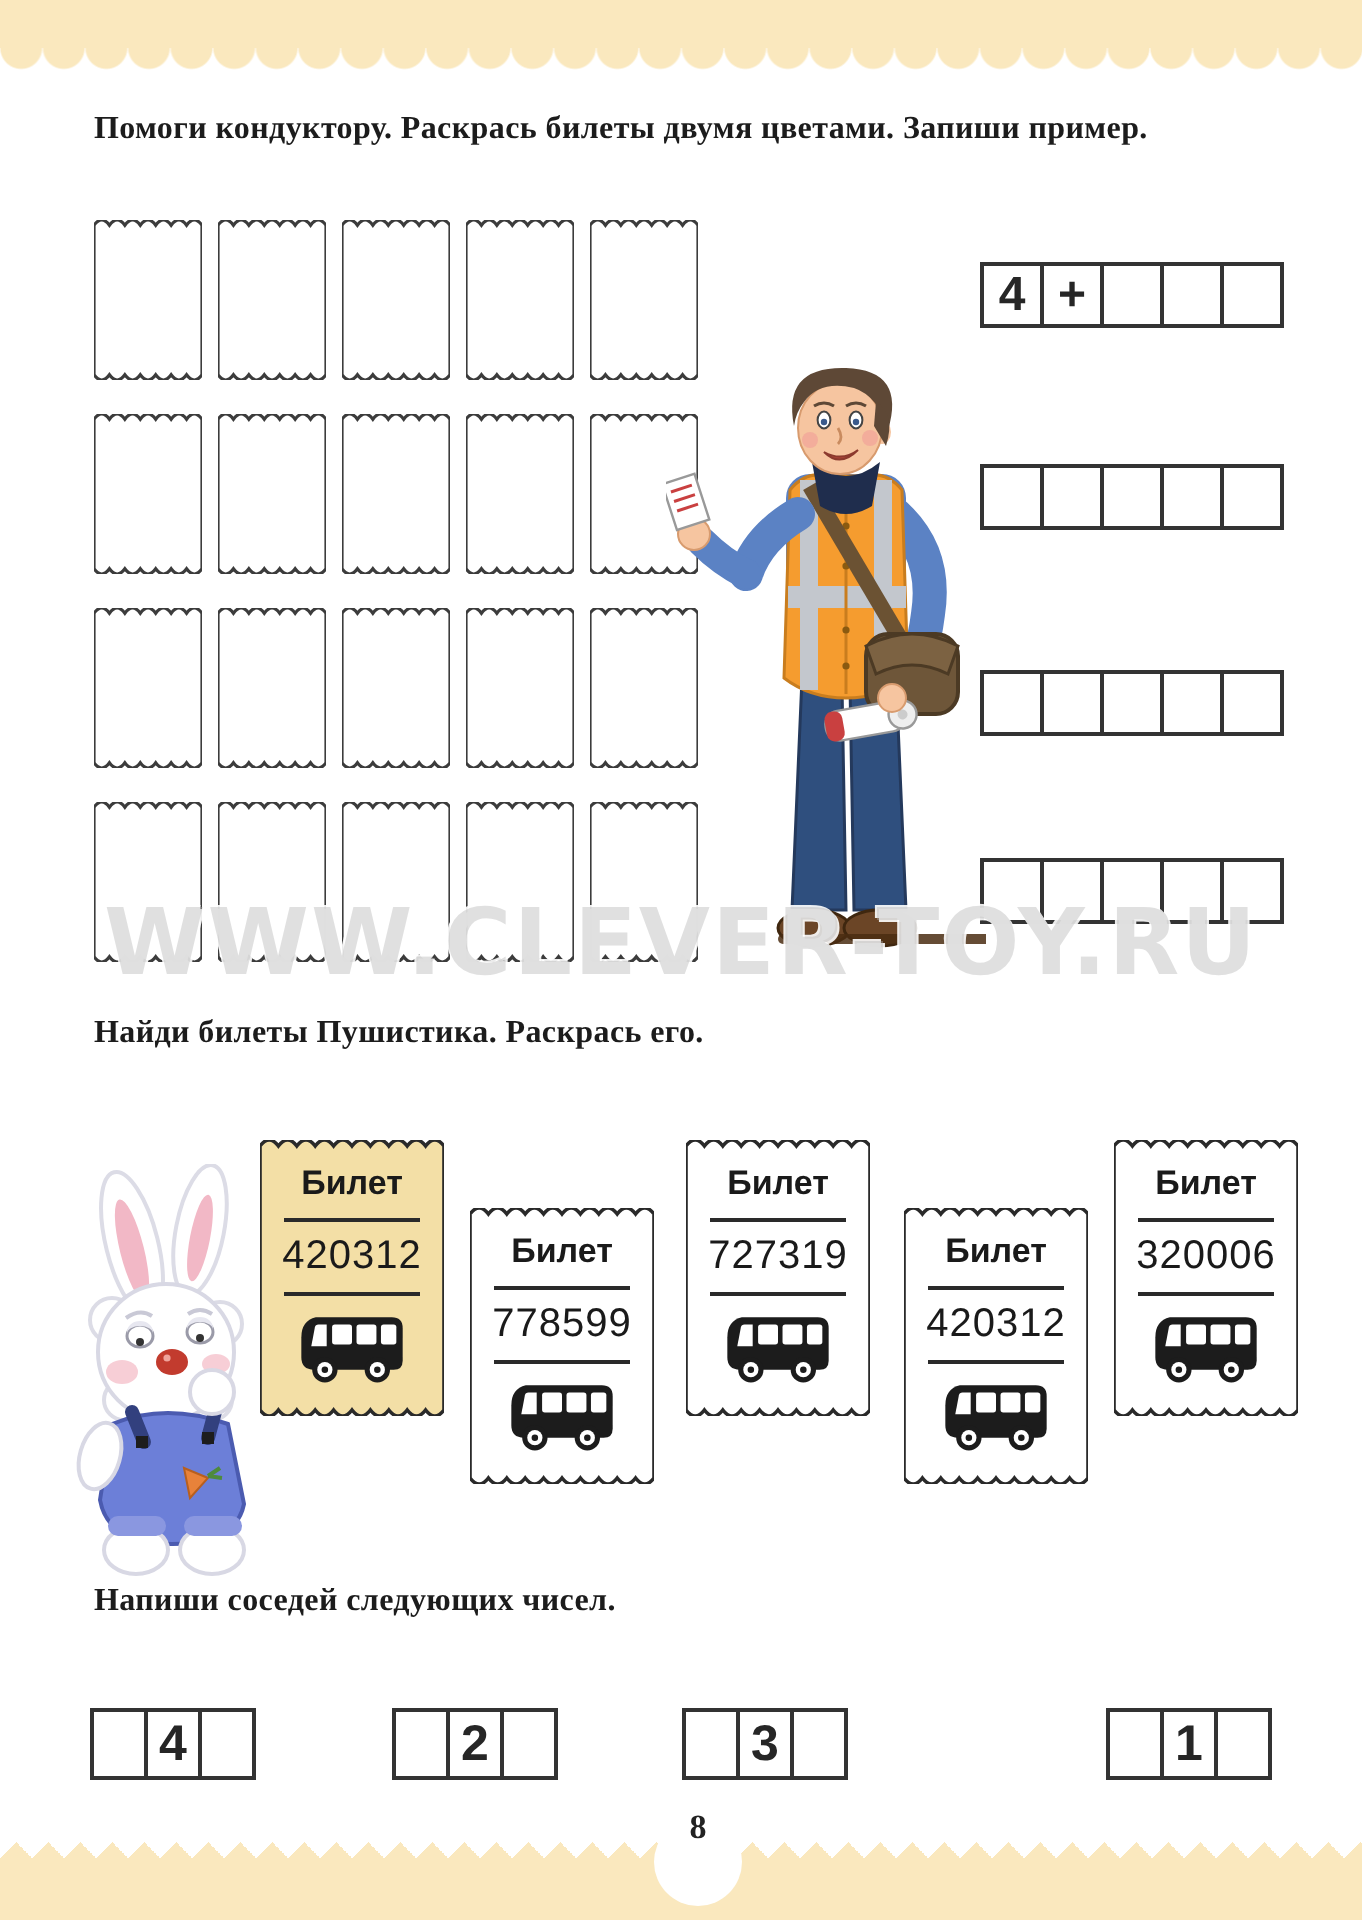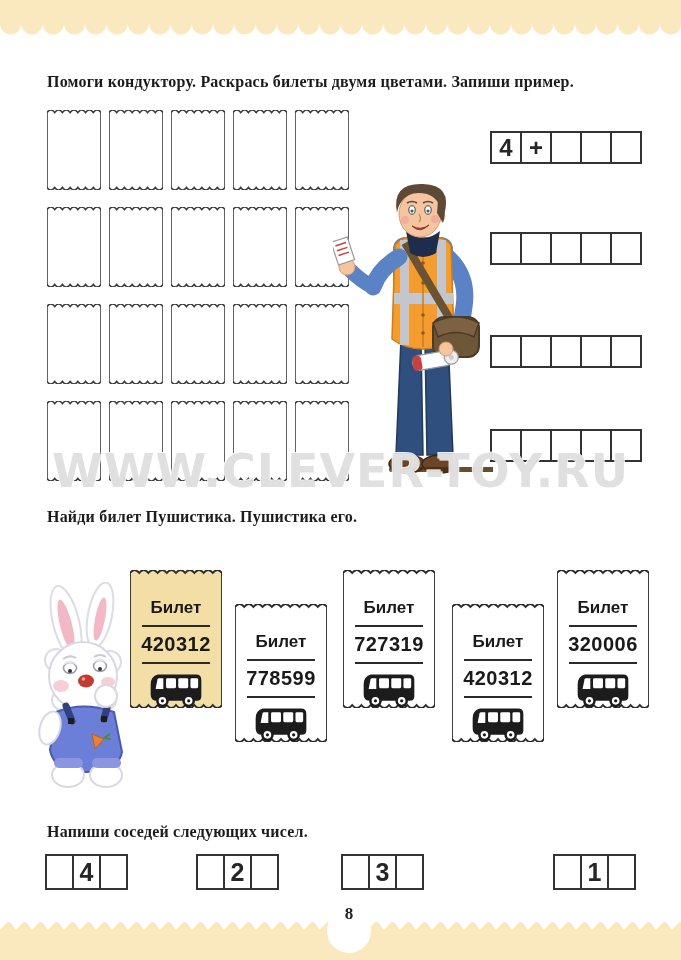--- a/index.html
+++ b/index.html
@@ -35,23 +35,23 @@
   .page-num {
     position: absolute; left: 327px; top: 904px; width: 44px; text-align: center;
     font-size: 17px; font-weight: bold; color: #222; z-index: 42;
   }
 
   
   .instruction {
     position: absolute; left: 47px; font-weight: bold; font-size: 16px;
     color: #1c1c1c; letter-spacing: 0.2px; white-space: nowrap; z-index: 4;
   }
-  #instr1 { top: 73px; }
+  #instr1 { top: 56px; }
   #instr2 { top: 508px; }
-  #instr3 { top: 823px; }
+  #instr3 { top: 792px; }
 
   
   #blank-grid {
     position: absolute; left: 47px; top: 110px; z-index: 2;
     display: grid; grid-template-columns: repeat(5, 54px); grid-auto-rows: 80px;
     column-gap: 8px; row-gap: 17px;
   }
   .blank-ticket { width: 54px; height: 80px; }
 
   
@@ -75,28 +75,28 @@
     font-weight: bold; font-size: 46px; letter-spacing: 1px;
     color: rgba(180,180,180,0.42);
     text-shadow: 1px 1px 0 rgba(255,255,255,0.9), -1px -1px 0 rgba(255,255,255,0.9);
     z-index: 30; pointer-events: none; white-space: nowrap;
   }
 
   
   .ticket { position: absolute; width: 92px; height: 138px; z-index: 2; }
   .ticket svg.outline { position: absolute; left: 0; top: 0; }
   .ticket .content {
-    position: absolute; left: 0; top: 16px; width: 100%; height: 100%;
+    position: absolute; left: 0; top: 0; width: 100%; height: 100%;
     display: flex; flex-direction: column; align-items: center;
     padding-top: 13px; gap: 7px;
     font-family: "Liberation Sans", "DejaVu Sans", sans-serif; color: #1a1a1a;
   }
   .ticket .t-label { font-weight: bold; font-size: 17px; line-height: 1.1; }
   .ticket .t-line { width: 68px; border-top: 2px solid #2a2a2a; }
-  .ticket .t-number { font-weight: bold; font-size: 20px; letter-spacing: 0.5px; line-height: 1.05; text-align: center; }
+  .ticket .t-number { font-weight: normal; font-size: 20px; letter-spacing: 0.5px; line-height: 1.05; text-align: center; }
 
   
   .nb-group { position: absolute; top: 854px; display: flex; z-index: 2; }
   .nb-cell {
     width: 29px; height: 36px; border: 2px solid #333; margin-left: -2px;
     background: #fff; display: flex; align-items: center; justify-content: center;
     font-family: "Liberation Sans", "DejaVu Sans", sans-serif;
     font-weight: bold; font-size: 25px; color: #262626;
   }
   .nb-cell:first-child { margin-left: 0; }
@@ -269,21 +269,21 @@
         <div class="eq-cell"></div>
         <div class="eq-cell"></div>
         <div class="eq-cell"></div>
         <div class="eq-cell"></div>
         <div class="eq-cell"></div>
       </div>
     </div>
 
   <div class="watermark">WWW.CLEVER-TOY.RU</div>
 
-  <div class="instruction" id="instr2">Найди билет Пушистика. Пушистика его.</div>
+  <div class="instruction" id="instr2">Найди билеты Пушистика. Раскрась его.</div>
 
   <div id="bunny">
     <svg width="138" height="208" viewBox="0 0 138 208">
 
       <ellipse cx="50" cy="40" rx="13" ry="37" transform="rotate(-14 50 40)" fill="#fff" stroke="#DCDCE6" stroke-width="2"></ellipse>
       <ellipse cx="50" cy="43" rx="6" ry="26" transform="rotate(-14 50 43)" fill="#F2B8C6"></ellipse>
       <ellipse cx="84" cy="33" rx="12" ry="33" transform="rotate(11 84 33)" fill="#fff" stroke="#DCDCE6" stroke-width="2"></ellipse>
       <ellipse cx="84" cy="37" rx="5" ry="22" transform="rotate(11 84 37)" fill="#F2B8C6"></ellipse>
 
       <circle cx="40" cy="78" r="11" fill="#fff" stroke="#DCDCE6" stroke-width="2"></circle>

